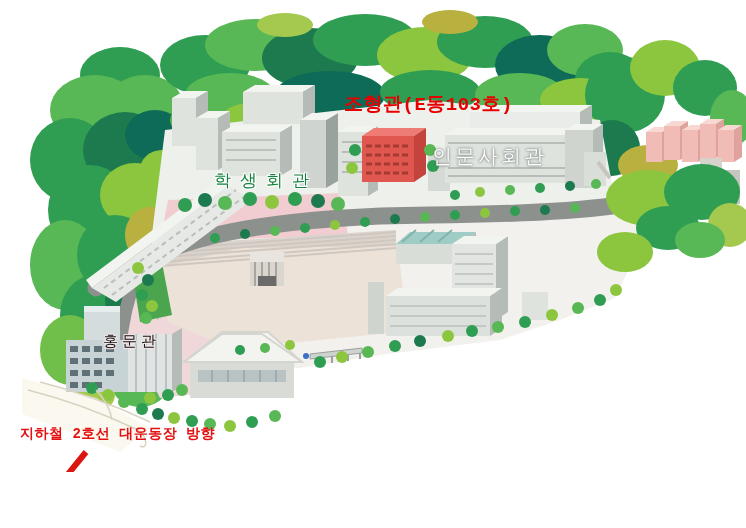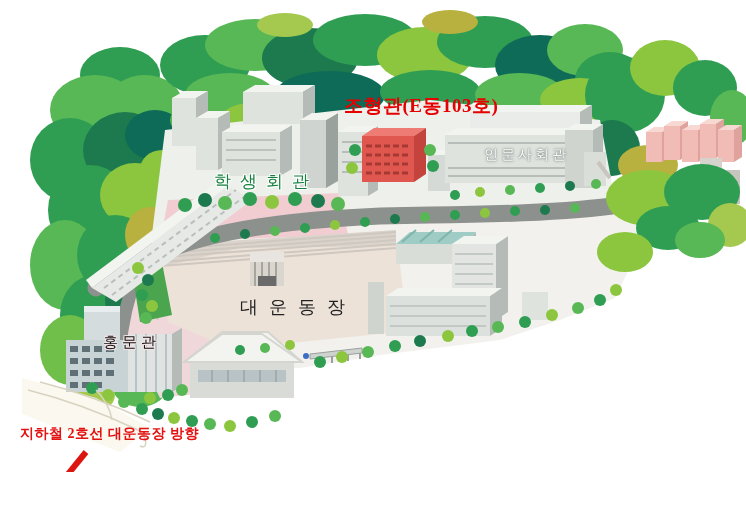--- a/index.html
+++ b/index.html
@@ -1,21 +1,21 @@
 <!DOCTYPE html>
 <html><head>
 <meta charset="utf-8">
 <style>
   html,body{margin:0;padding:0;background:#fff;}
   .stage{position:relative;width:746px;height:472px;background:#ffffff;overflow:hidden;
-         font-family:Liberation Serif, serif;}
+         font-family:Liberation Mono, monospace;}
   .stage svg{position:absolute;left:0;top:0;}
   .label{position:absolute;white-space:nowrap;line-height:1;}
   .label-johyeong{left:344px;top:96px;font-size:19px;font-weight:bold;color:#e60000;letter-spacing:.5px;}
-  .label-inmun{left:484px;top:148px;font-size:14px;color:#ffffff;letter-spacing:3px;
+  .label-inmun{left:432px;top:148px;font-size:20px;color:#ffffff;letter-spacing:3px;
                text-shadow:0 0 3px rgba(90,100,95,.9),0 0 1px rgba(90,100,95,.8);}
   .label-haksaeng{left:214px;top:173px;font-size:17px;color:#15803d;letter-spacing:9px;
     text-shadow:-1px -1px 0 #fff,1px -1px 0 #fff,-1px 1px 0 #fff,1px 1px 0 #fff,0 0 3px #fff;}
   .label-daeun{left:240px;top:298px;font-size:18px;color:#222;letter-spacing:11px;}
   .label-hongmun{left:96px;top:335px;font-size:15px;color:#101010;letter-spacing:4px;
     text-shadow:-1px -1px 0 #f4e5e6,1px -1px 0 #f4e5e6,-1px 1px 0 #f4e5e6,1px 1px 0 #f4e5e6;margin-left:7px;}
   .label-subway{left:20px;top:427px;font-size:14px;font-weight:bold;color:#e31111;letter-spacing:.5px;}
   .t1{fill:#2f9e53}.t2{fill:#8cc63f}.t3{fill:#1d7a4e}.t4{fill:#58b855}.t5{fill:#b9b13f}
   .t6{fill:#0e6b57}.t7{fill:#a5c94f}.t8{fill:#6fbf4a}
   .bf{fill:#dfe3de}.bs{fill:#b5bbb6}.bt{fill:#f2f4f0}
@@ -409,16 +409,15 @@
 
   <g>
     <path d="M 86,452 L 60,484" stroke="#dd1511" stroke-width="6" fill="none"></path>
     <polygon points="48,497 66,489 54,478" fill="#dd1511"></polygon>
   </g>
 </svg>
 
   <div class="label label-johyeong">조형관(E동103호)</div>
   <div class="label label-inmun">인문사회관</div>
   <div class="label label-haksaeng">학생회관</div>
-  <div class="label label-daeun">대운동장</div>
   <div class="label label-hongmun">홍문관</div>
   <div class="label label-subway">지하철 2호선 대운동장 방향</div>
 </div>
 
 </body></html>

